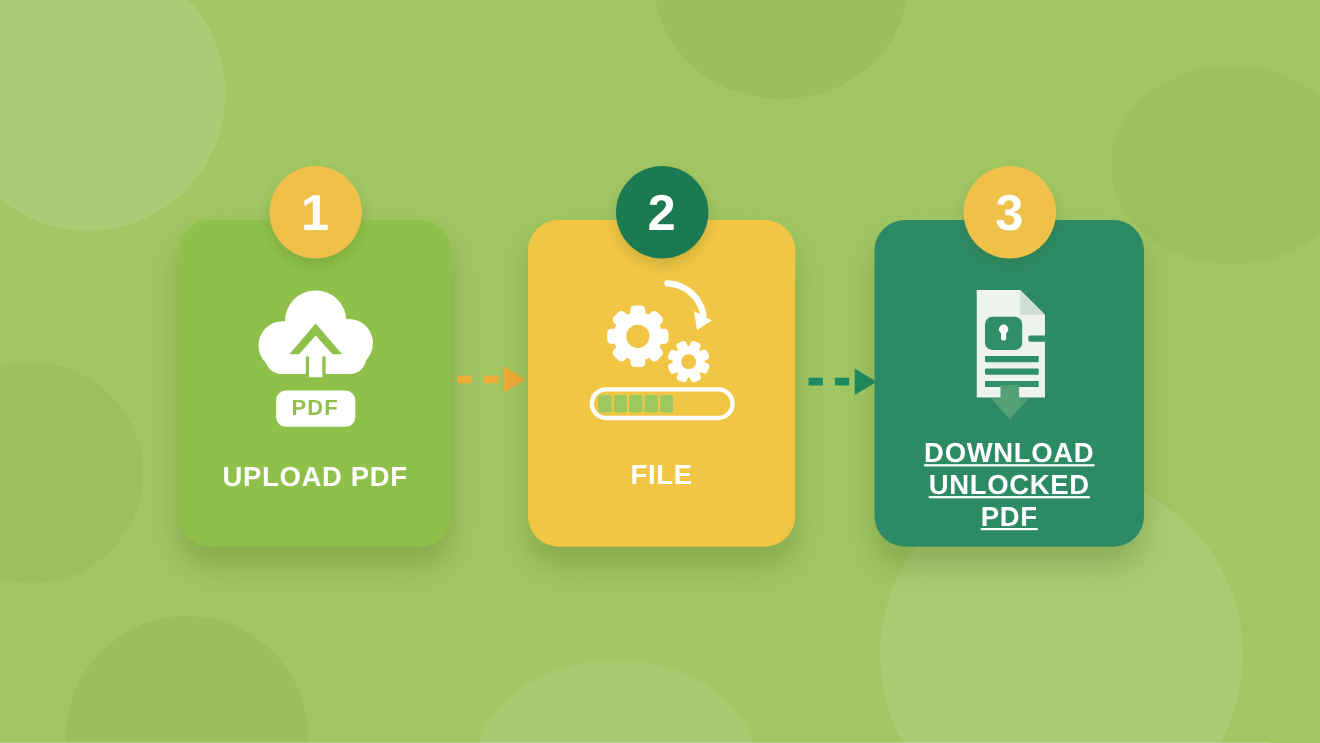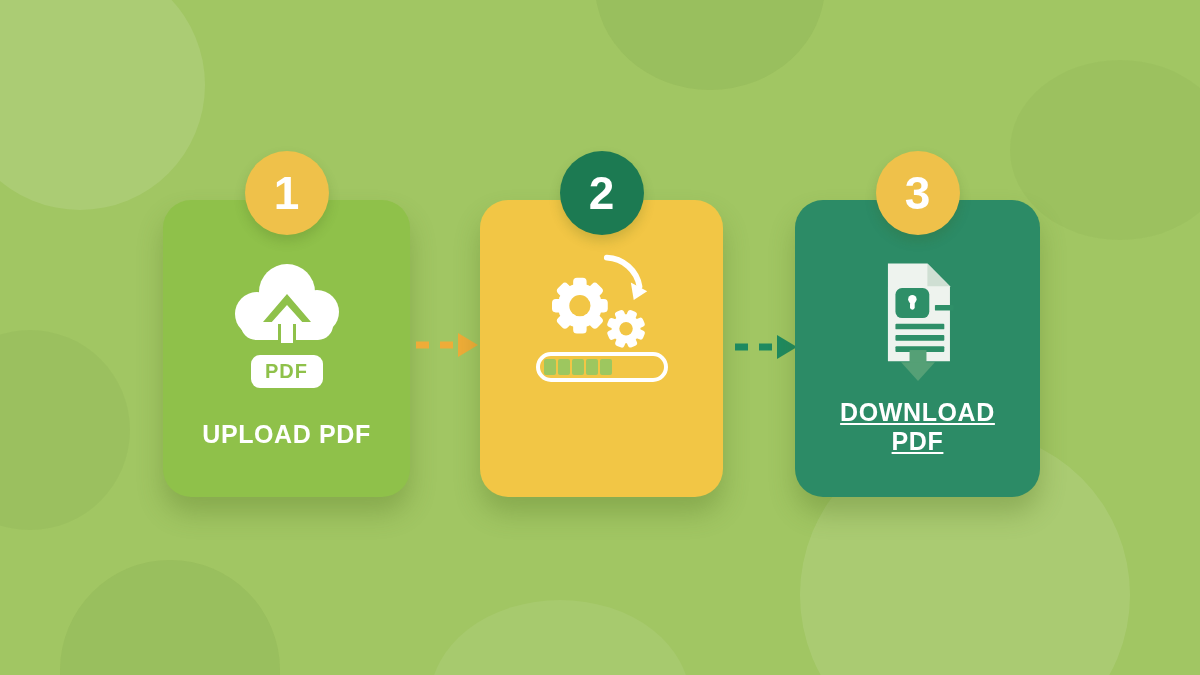--- a/index.html
+++ b/index.html
@@ -233,20 +233,21 @@
 
     <div class="progress">
       <div class="seg"></div>
       <div class="seg"></div>
       <div class="seg"></div>
       <div class="seg"></div>
       <div class="seg"></div>
     </div>
 
     <div class="card-label">
+      <span>FILE</span>
     </div>
   </div>
 
   <svg class="arrow arrow-2" width="72" height="30" viewBox="0 0 72 30">
     <line x1="6" y1="15" x2="46" y2="15" stroke="#1e8a60" stroke-width="7" stroke-dasharray="13 11"></line>
     <polygon points="48,3 48,27 68,15" fill="#1e8a60"></polygon>
   </svg>
 
   <div class="card card-3">
     <div class="badge badge-yellow">
@@ -268,17 +269,18 @@
       <rect x="26" y="72" width="52" height="6" rx="1" fill="#2e8f68"></rect>
       <rect x="26" y="84" width="52" height="6" rx="1" fill="#2e8f68"></rect>
       <rect x="26" y="96" width="52" height="6" rx="1" fill="#2e8f68"></rect>
 
       <rect x="41" y="100" width="18" height="14" fill="#55a076"></rect>
       <polygon points="32,113 68,113 50,133" fill="#55a076"></polygon>
     </svg>
 
     <div class="card-label">
       <span>DOWNLOAD</span>
+      <span>UNLOCKED</span>
       <span>PDF</span>
     </div>
   </div>
 
 </div>
 
 </body></html>

